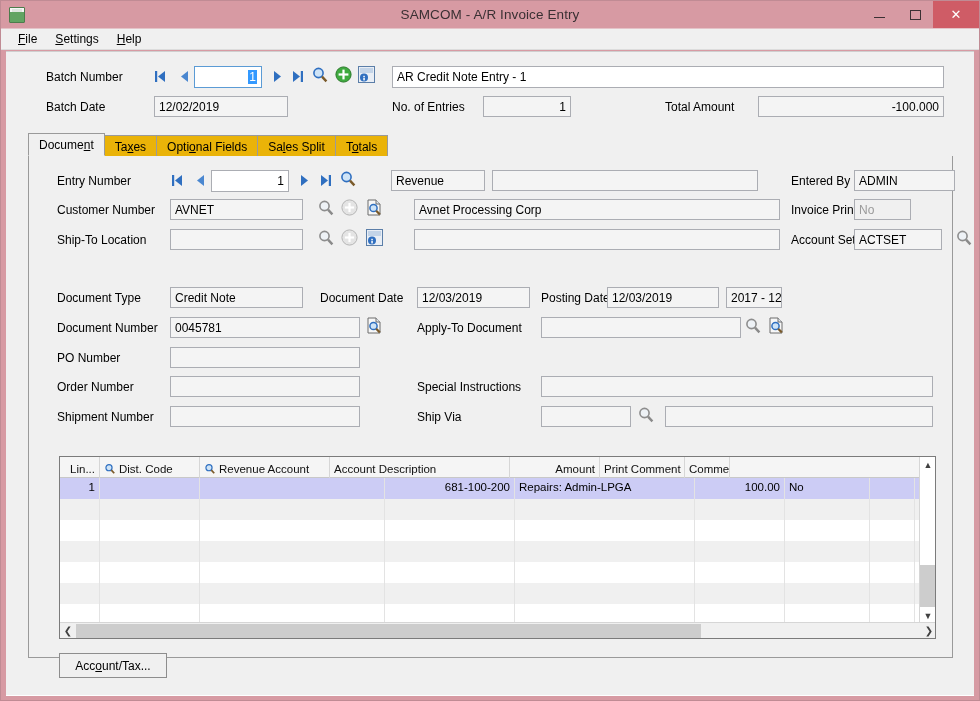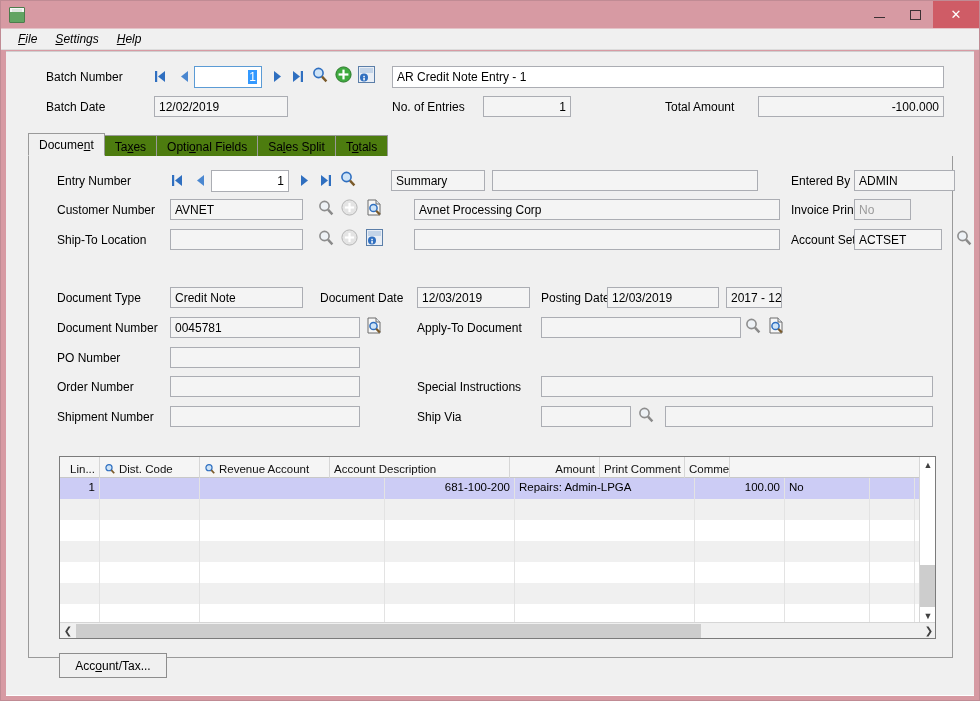--- a/index.html
+++ b/index.html
@@ -62,21 +62,21 @@
   #menubar {
     height: 22px;
     background: #f0f0f0;
     border-top: 1px solid #e4c3c8;
     display: flex; align-items: center;
     padding-left: 8px;
     border-bottom: 1px solid #dcdcdc;
   }
   .menu-item {
     padding: 2px 9px;
-    font-size: 12px; color: #000; font-style: italic;
+    font-size: 12px; color: #000;
   }
   .menu-item u { text-decoration: underline; }
 
   
   #client {
     position: absolute;
     left: 5px; top: 50px;
     width: 968px; height: 645px;
     background: #f0f0f0;
     border: 1px solid #cfcfcf;
@@ -143,21 +143,21 @@
     display: flex;
     align-items: flex-end;
     border-bottom: 1px solid #9a9a9a;
   }
   .tab {
     height: 21px;
     padding: 2px 10px 0 10px;
     font-size: 12px;
     border: 1px solid #9a9a9a;
     border-bottom: none;
-    background: #4d7c0f;
+    background: #eab308;
     margin-right: -1px;
     line-height: 18px;
     color: #000;
   }
   .tab.active {
     background: #f0f0f0;
     height: 23px;
     position: relative;
     z-index: 3;
     border-bottom: 1px solid #f0f0f0;
@@ -271,20 +271,21 @@
     border-bottom: 1px solid #ffffff;
   }
 </style>
 </head>
 <body>
 
 <div id="window">
 
   <div id="titlebar">
     <div id="app-icon"></div>
+    <div id="title-text">SAMCOM - A/R Invoice Entry</div>
     <div id="win-controls">
       <div class="wbtn">
           <span class="min"></span>
         </div>
       <div class="wbtn">
           <span class="max"></span>
         </div>
       <div class="wbtn close">
           <span>✕</span>
         </div>
@@ -395,21 +396,21 @@
             <rect x="9.8" y="1" width="2.2" height="11" fill="#2f6fc0"></rect>
           </svg>
       </div>
       <div class="mag" style="left:310px; top:14px;">
         <svg width="18" height="18" viewBox="0 0 18 18">
             <circle cx="7.5" cy="7" r="4.6" fill="#cfe4f7" stroke="#2f6fc0" stroke-width="1.6"></circle>
             <line x1="11" y1="10.6" x2="15.4" y2="15.4" stroke="#7a5a2a" stroke-width="2.4"></line>
           </svg>
       </div>
 
-      <div class="fld" style="left:362px; top:14px; width:94px;"><span>Summary</span></div>
+      <div class="fld" style="left:362px; top:14px; width:94px;"><span>Revenue</span></div>
       <div class="fld" style="left:463px; top:14px; width:266px;"><span></span></div>
 
       <div class="lbl" style="left:762px; top:18px;">Entered By</div>
       <div class="fld" style="left:825px; top:14px; width:101px;"><span>ADMIN</span></div>
 
       <div class="lbl" style="left:28px; top:47px;">Customer Number</div>
       <div class="fld" style="left:141px; top:43px; width:133px;"><span>AVNET</span></div>
       <div class="mag" style="left:288px; top:43px;">
         <svg width="18" height="18" viewBox="0 0 18 18">
             <circle cx="7.5" cy="7" r="4.6" fill="#eef2f6" stroke="#8d8d8d" stroke-width="1.6"></circle>

